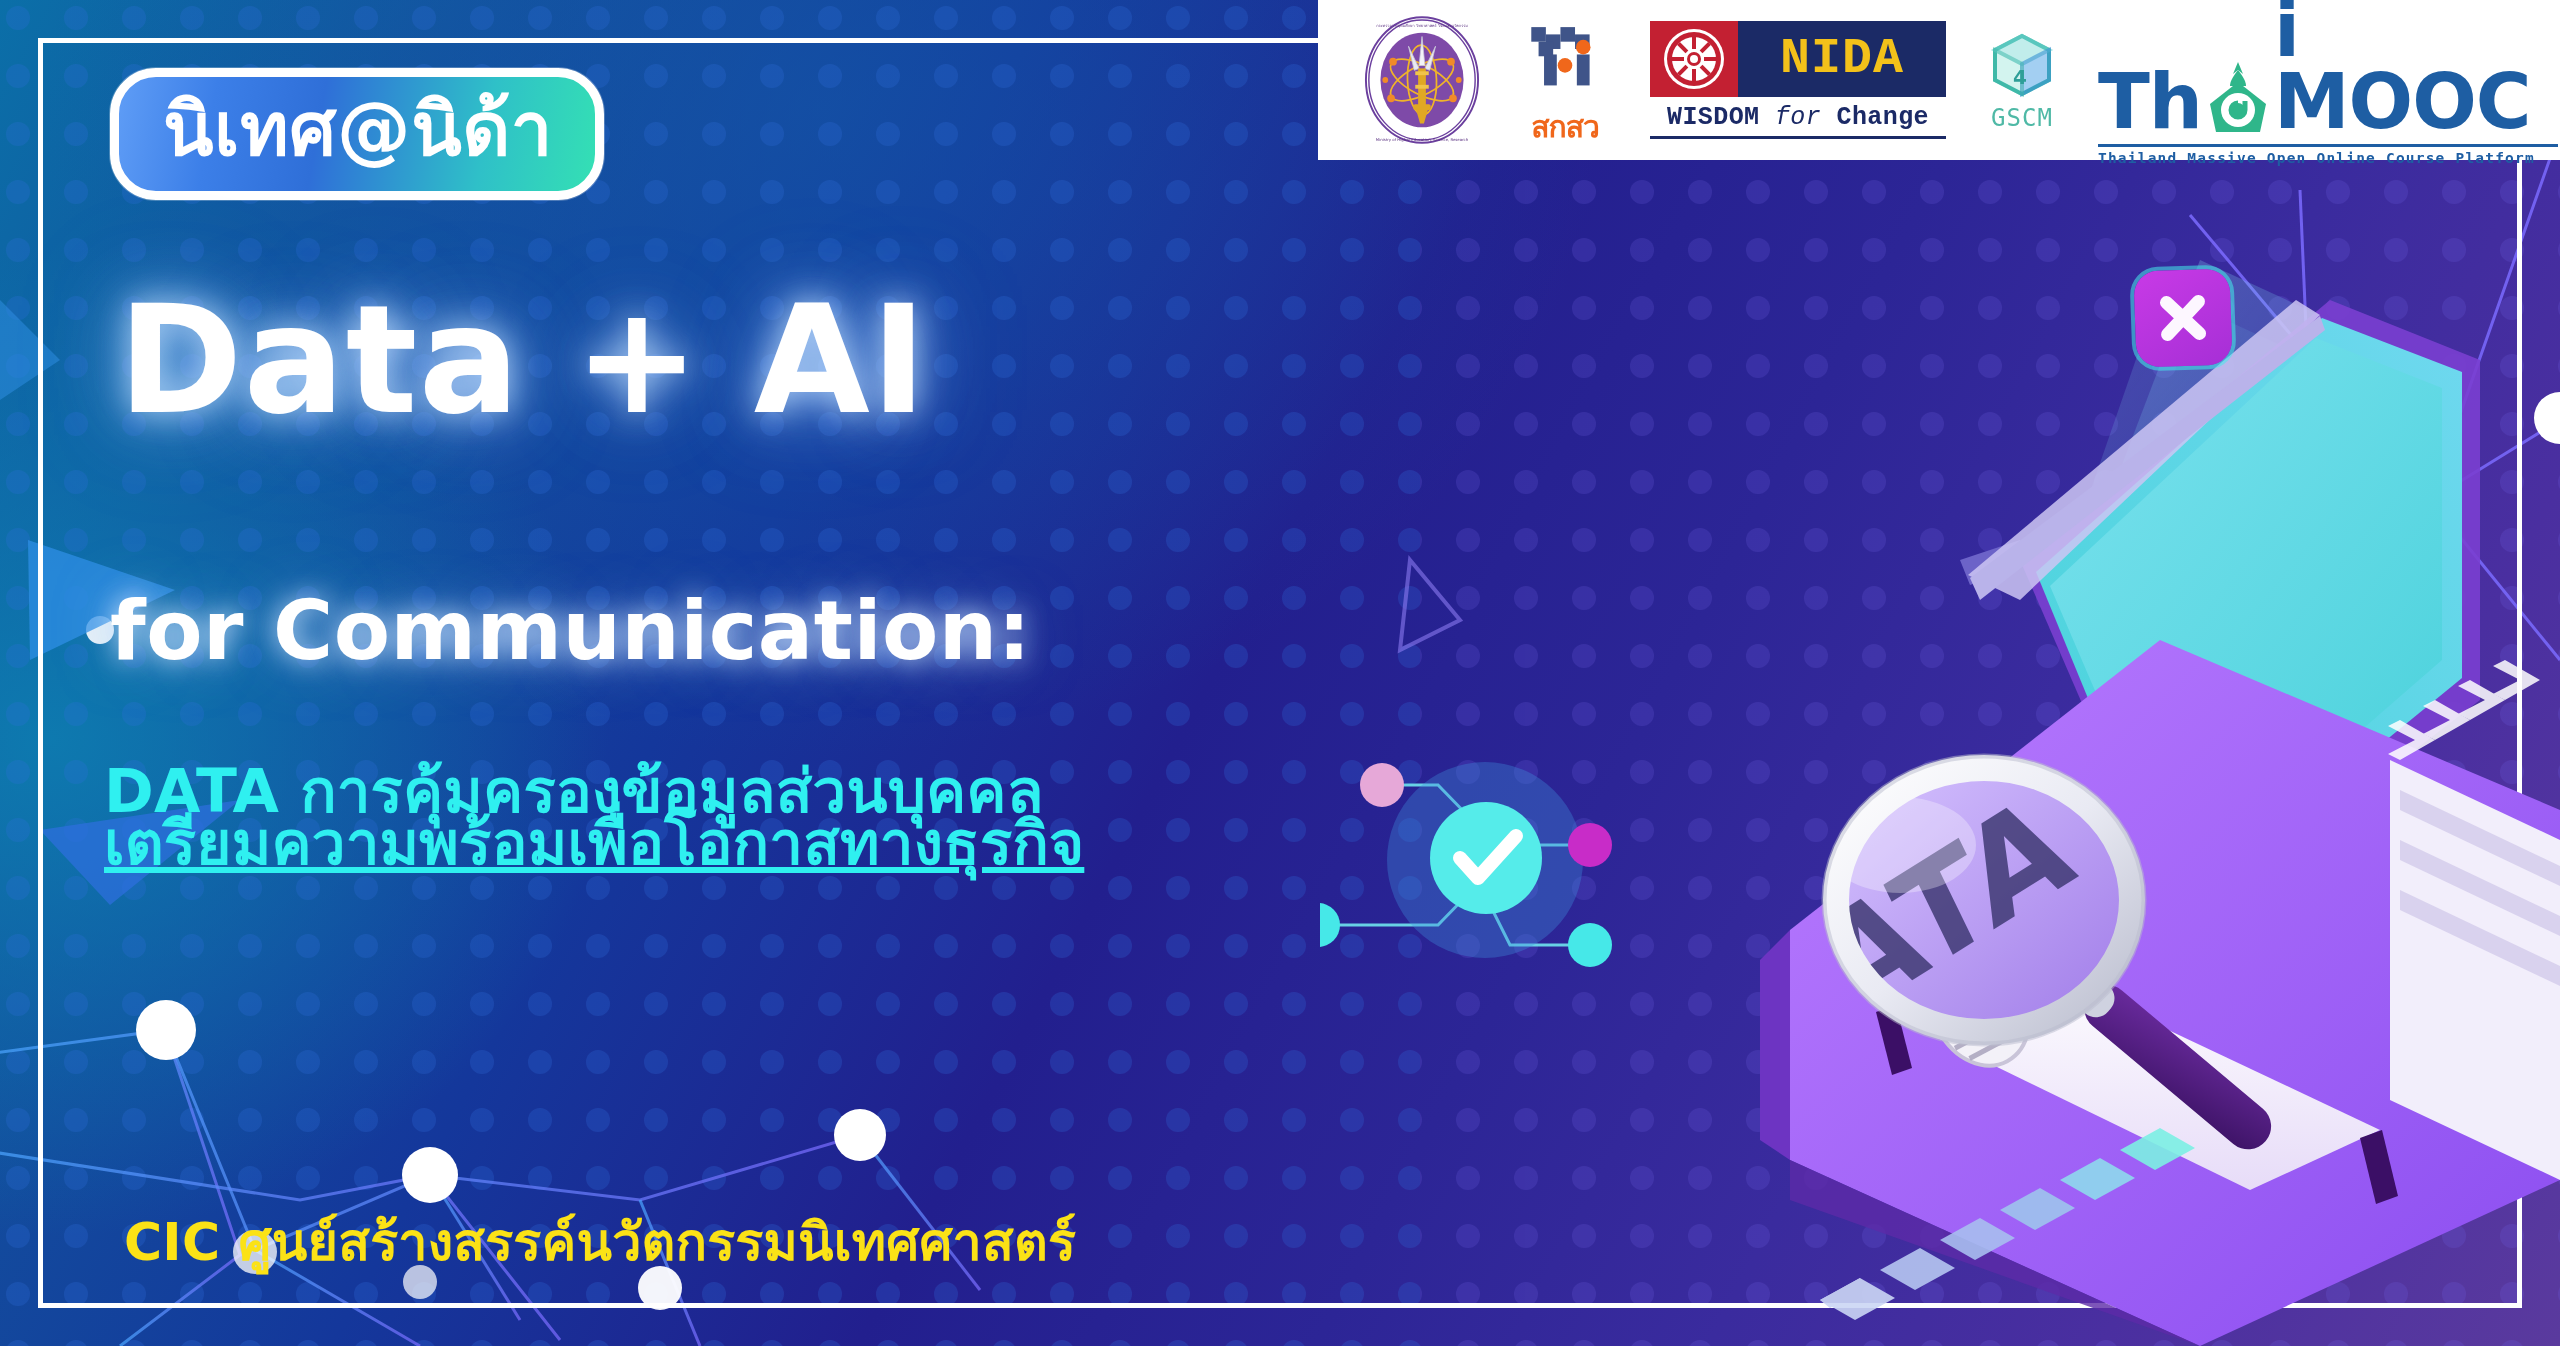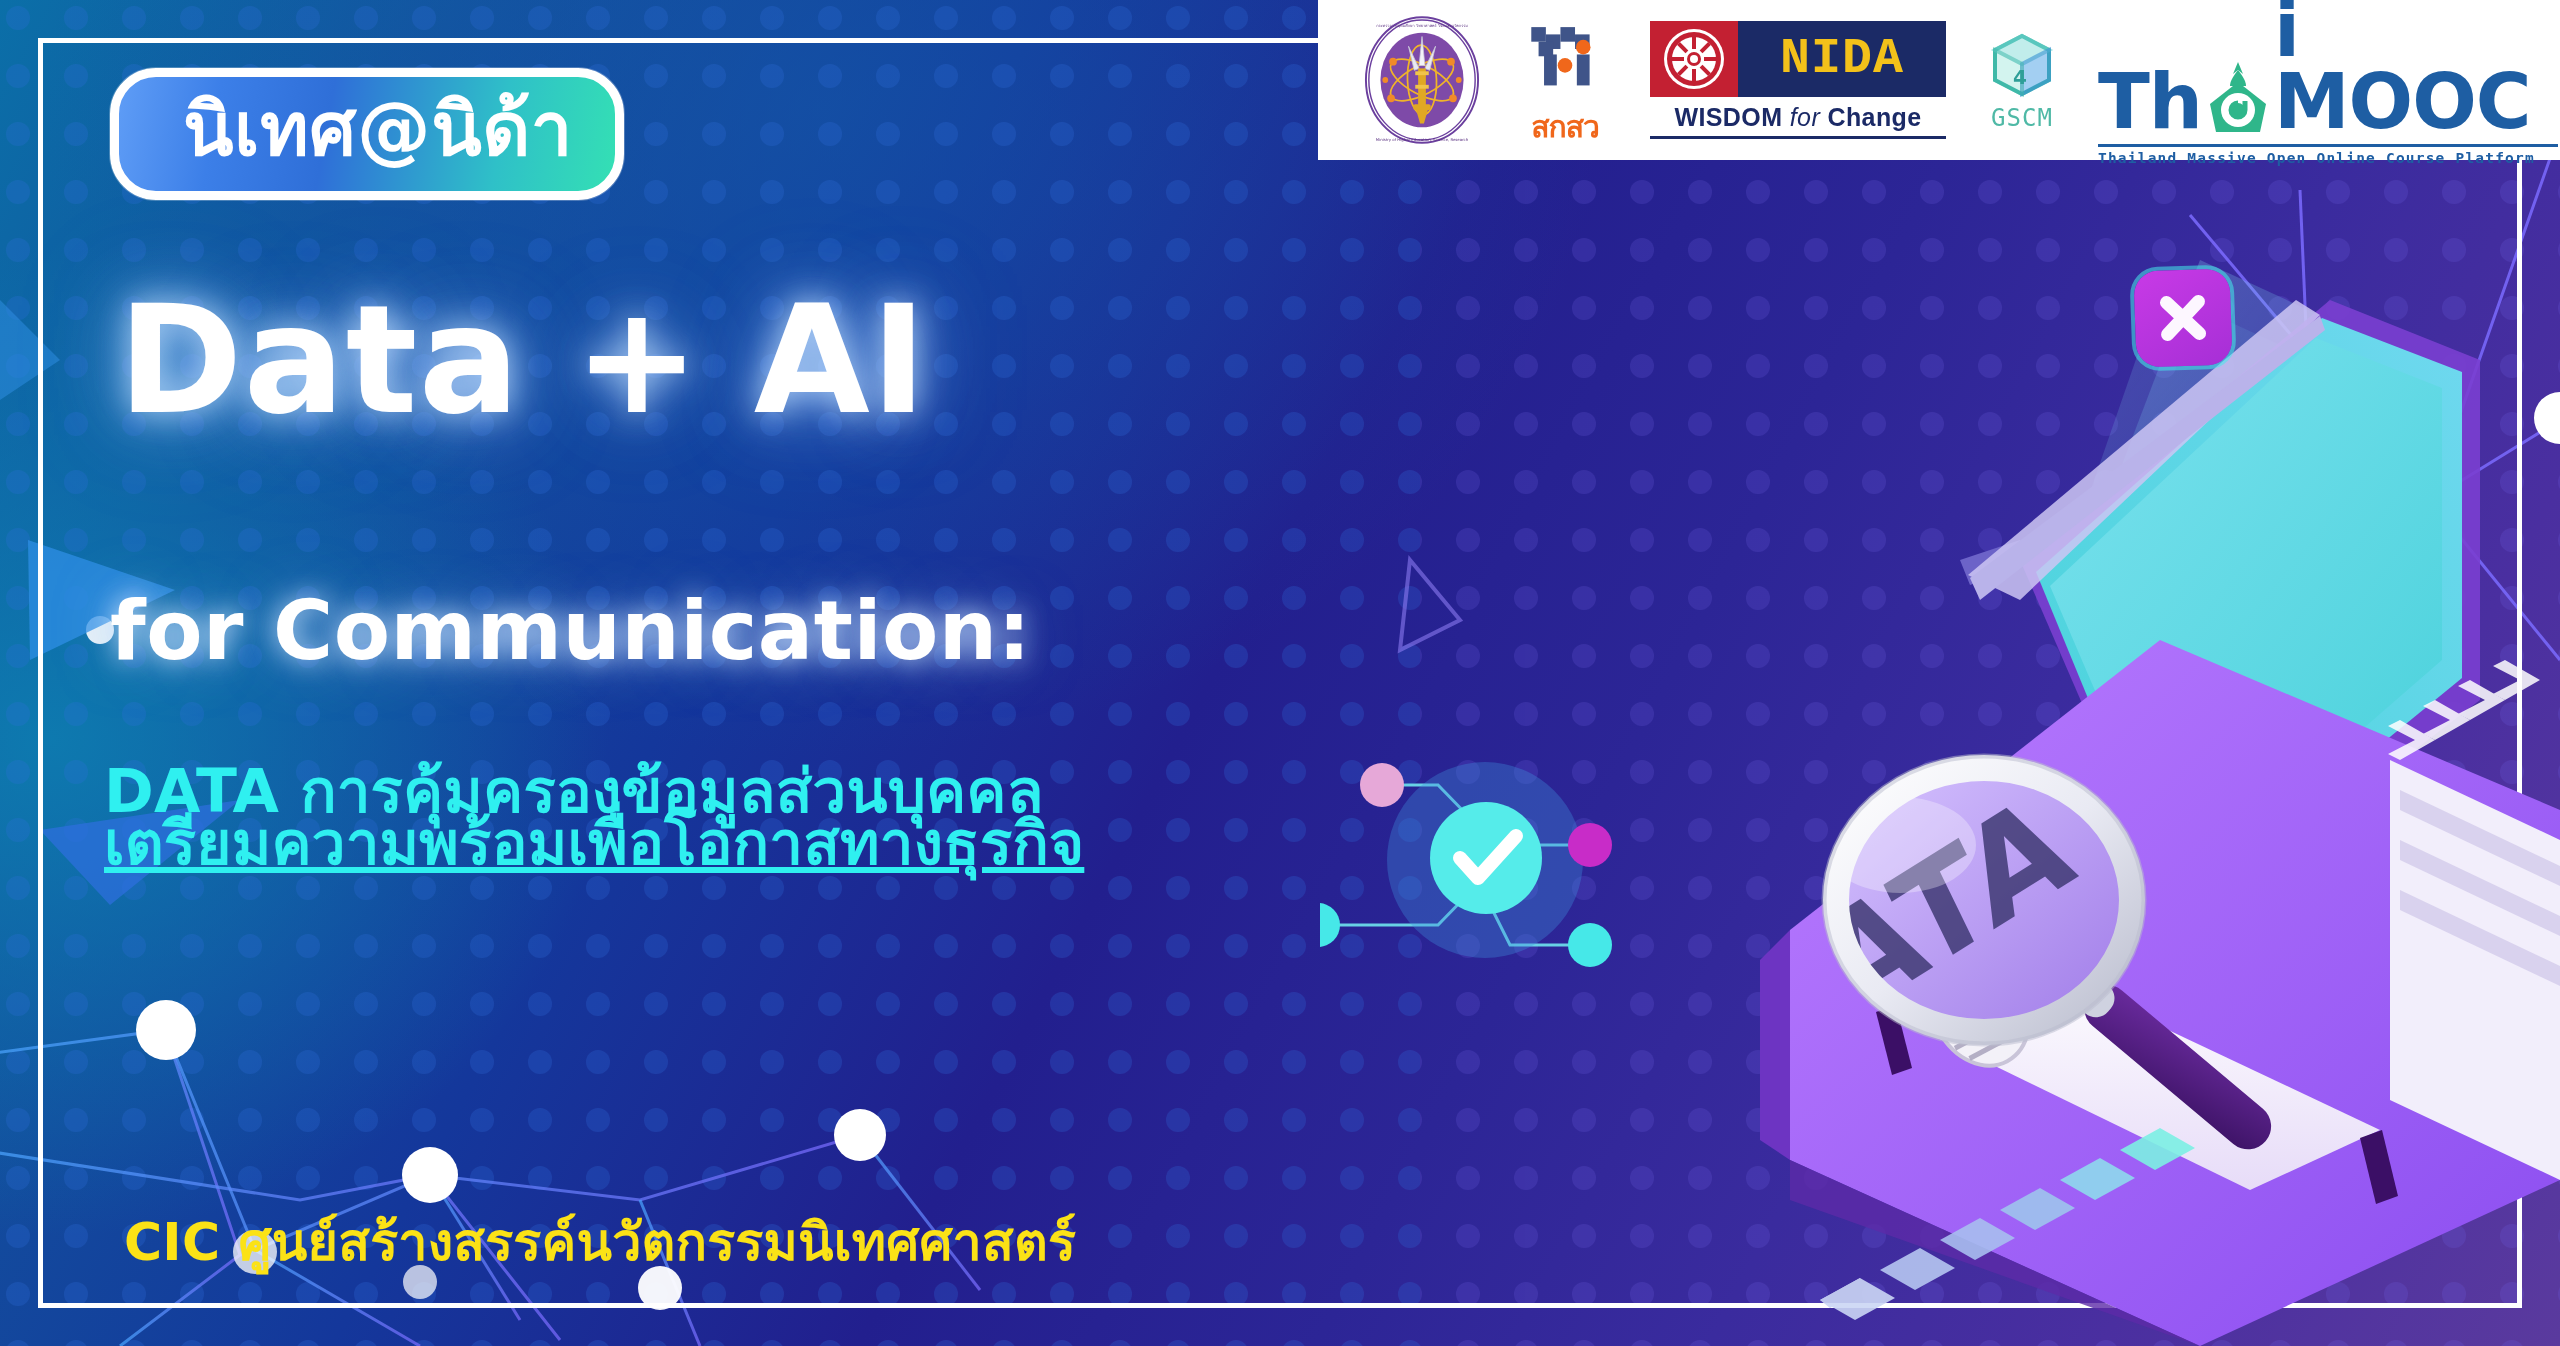--- a/index.html
+++ b/index.html
@@ -67,21 +67,21 @@
   }
   .nida-blue{
     flex:1; background:#1b2a66; display:flex; align-items:center; justify-content:center;
   }
   .nida-blue span{
     font-family:Liberation Mono, monospace;
     font-size:50px; font-weight:700; color:#f3c11a; letter-spacing:1px; line-height:1;
   }
   .nida-wisdom{
     margin-top:6px; text-align:center; color:#1b2a66;
-    font-family:Liberation Sans, sans-serif;
+    font-family:Liberation Mono, monospace;
     font-size:25px; font-weight:700; letter-spacing:.4px; white-space:nowrap;
   }
   .nida-wisdom i{ font-weight:400; }
   .nida-rule{ height:3px; background:#1b2a66; margin-top:4px; }
 
   
   .gscm{ width:100px; display:flex; flex-direction:column; align-items:center; gap:2px; }
   .gscm-word{
     font-family:"DejaVu Sans Mono",monospace; font-size:24px;
     color:#4fb9a6; letter-spacing:1px; line-height:1;
@@ -101,21 +101,21 @@
     font-size:14.5px; font-weight:700; color:#1e5ea3;
     letter-spacing:1.2px; white-space:nowrap;
     border-top:3px solid #1e5ea3; padding-top:3px;
   }
 
   
   #content{ position:absolute; left:0; top:0; width:1380px; height:1346px; z-index:20; }
 
   #badge{
     position:absolute; left:110px; top:68px;
-    padding:14px 42px 22px 64px;
+    padding:14px 42px 22px 44px;
     border:9px solid #ffffff; border-radius:46px;
     background:linear-gradient(100deg,#5f9df6 0%,#3c7fe8 20%,#2f6fd8 42%,#2fc0c8 76%,#34e0b4 100%);
     box-shadow:0 0 0 1px rgba(255,255,255,.25);
   }
   #badge-text{
     font-family:"DejaVu Sans","Liberation Sans",sans-serif;
     font-size:74px; font-weight:700; color:#ffffff; line-height:1.05;
     letter-spacing:.5px; white-space:nowrap;
   }
 

